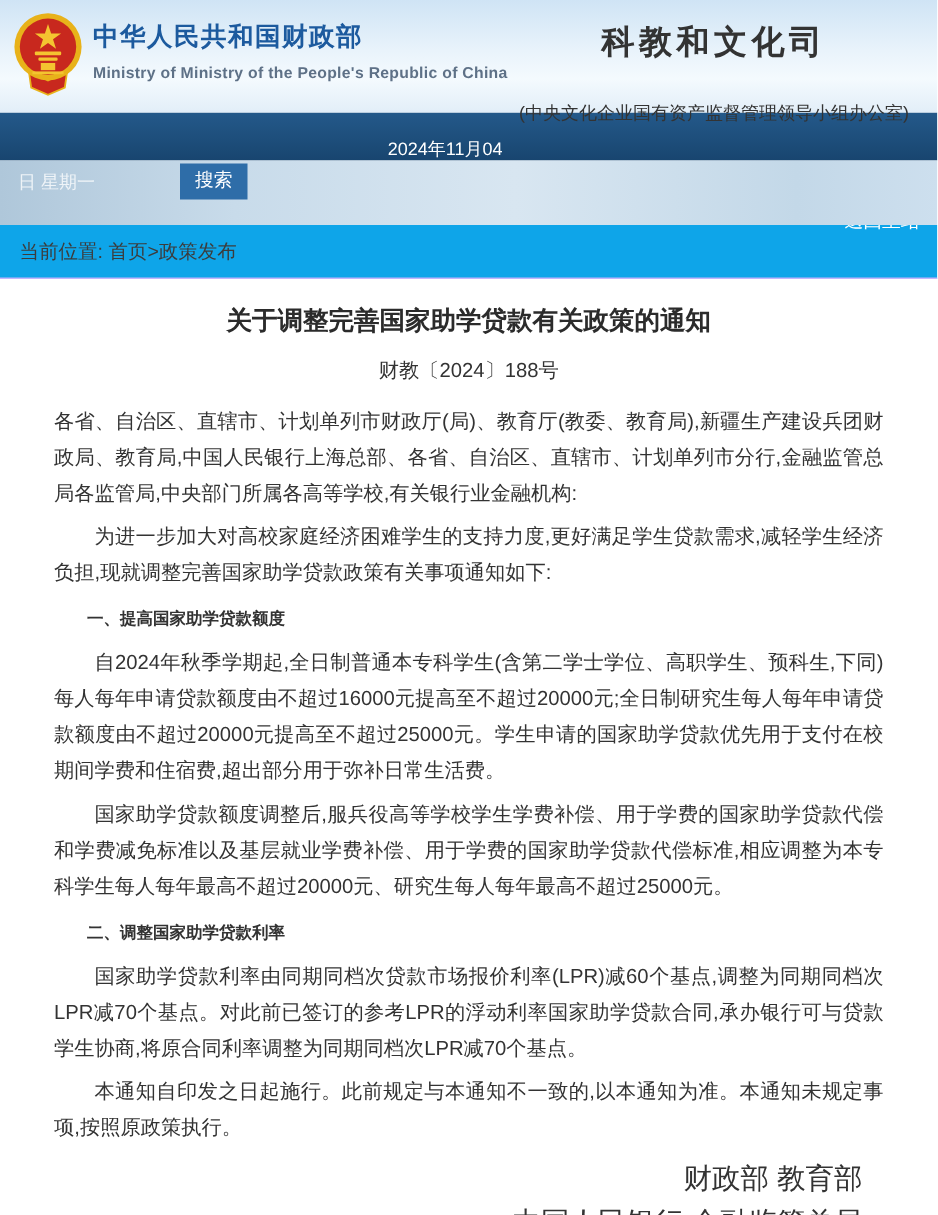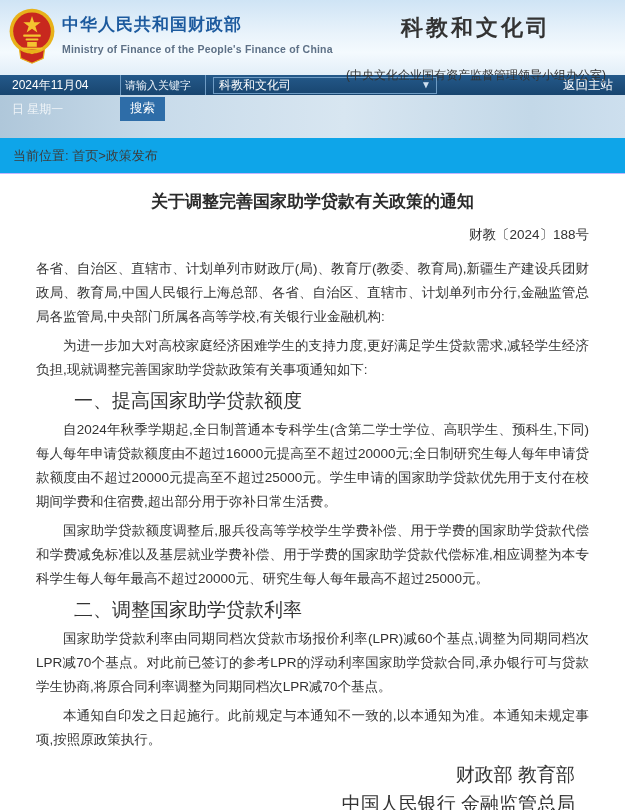--- a/index.html
+++ b/index.html
@@ -15,21 +15,21 @@
   .ministry-block { position: absolute; left: 62px; top: 11px; }
   .ministry-cn { font-size: 17px; font-weight: bold; color: #1c5a9e; letter-spacing: 1px; line-height: 28px; }
   .ministry-en { font-size: 10.5px; font-weight: bold; color: #5e7187; margin-top: 4px; letter-spacing: 0.2px; }
   .dept-block { position: absolute; right: 6px; top: 13px; width: 286px; text-align: center; }
   .dept-name { font-size: 22px; font-weight: 600; color: #333; letter-spacing: 3px; }
   .dept-sub { font-size: 12px; color: #333; margin-top: 24px; white-space: nowrap; }
 
   
   .navbar {
     height: 20px; background: linear-gradient(180deg, #24598a, #18456f);
-    display: flex; align-items: center; padding: 4px 12px; color: #fff; font-size: 12px;
+    display: flex; align-items: center; padding: 16px 12px; color: #fff; font-size: 12px; flex-direction: column;
   }
   .nav-date { width: 108px; white-space: nowrap; }
   .nav-search-input {
     width: 86px; height: 32px; background: transparent; border: 1px solid #6f9cc4;
     color: #fff; font-size: 11px; padding: 0 4px; outline: none;
   }
   .nav-search-input::placeholder { color: #e8f1f9; opacity: 1; }
   .nav-select {
     width: 224px; height: 17px; border: 1px solid #6f9cc4; margin-left: 7px;
     display: flex; align-items: center; justify-content: space-between;
@@ -51,25 +51,25 @@
   }
 
   
   .breadcrumb { background: #0ea5e9; padding: 9px 13px 8px; font-size: 13px; color: #3c3c3c; border-bottom: 1px solid #c4b5fd; }
   .breadcrumb span { cursor: default; }
   .breadcrumb .crumb-path { cursor: pointer; }
 
   
   .content { padding: 16px 36px 0; color: #333; }
   .doc-title { text-align: center; font-size: 17px; font-weight: bold; color: #2b2b2b; line-height: 24px; }
-  .doc-number { text-align: right; font-size: 13.5px; margin-top: 12px; color: #333; }
+  .doc-number { text-align: center; font-size: 13.5px; margin-top: 12px; color: #333; }
   .doc-body { margin-top: 13px; }
   .para { font-size: 13.5px; line-height: 24px; text-align: justify; margin-top: 5px; }
   .para.indent { text-indent: 2em; }
-  .heading { font-size: 19px; font-weight: normal; line-height: 24px; text-indent: 2em; margin-top: 7px; }
+  .heading { font-size: 11px; font-weight: bold; line-height: 24px; text-indent: 2em; margin-top: 7px; }
   .sign-block { margin-top: 12px; text-align: right; padding-right: 14px; }
   .sign-line { font-size: 19px; line-height: 22px; margin-bottom: 7px; }
 </style>
 </head>
 <body>
 
 <div class="page">
 
   <div class="site-header">
     <svg class="emblem" viewBox="0 0 60 72">
@@ -77,21 +77,21 @@
       <circle cx="30" cy="30" r="28" fill="#e8b21a"></circle>
       <circle cx="30" cy="30" r="23.5" fill="#c8281e"></circle>
       <polygon points="30,11 32.6,18.9 40.9,18.9 34.2,23.8 36.7,31.7 30,26.8 23.3,31.7 25.8,23.8 19.1,18.9 27.4,18.9" fill="#f4c430"></polygon>
       <rect x="19" y="34" width="22" height="3" rx="1" fill="#f4c430"></rect>
       <rect x="22" y="39" width="16" height="2.6" rx="1" fill="#f4c430"></rect>
       <rect x="24" y="43.5" width="12" height="6" fill="#f4c430"></rect>
       <rect x="17" y="50.5" width="26" height="2.4" fill="#f4c430"></rect>
     </svg>
     <div class="ministry-block">
       <div class="ministry-cn">中华人民共和国财政部</div>
-      <div class="ministry-en">Ministry of Finance of the People's Finance of China</div>
+      <div class="ministry-en">Ministry of Ministry of the People's Republic of China</div>
     </div>
     <div class="dept-block">
       <div class="dept-name">科教和文化司</div>
       <div class="dept-sub">(中央文化企业国有资产监督管理领导小组办公室)</div>
     </div>
   </div>
 
   <div class="navbar">
     <div class="nav-date">2024年11月04</div>
     <input class="nav-search-input" type="text" placeholder="请输入关键字" style="">

